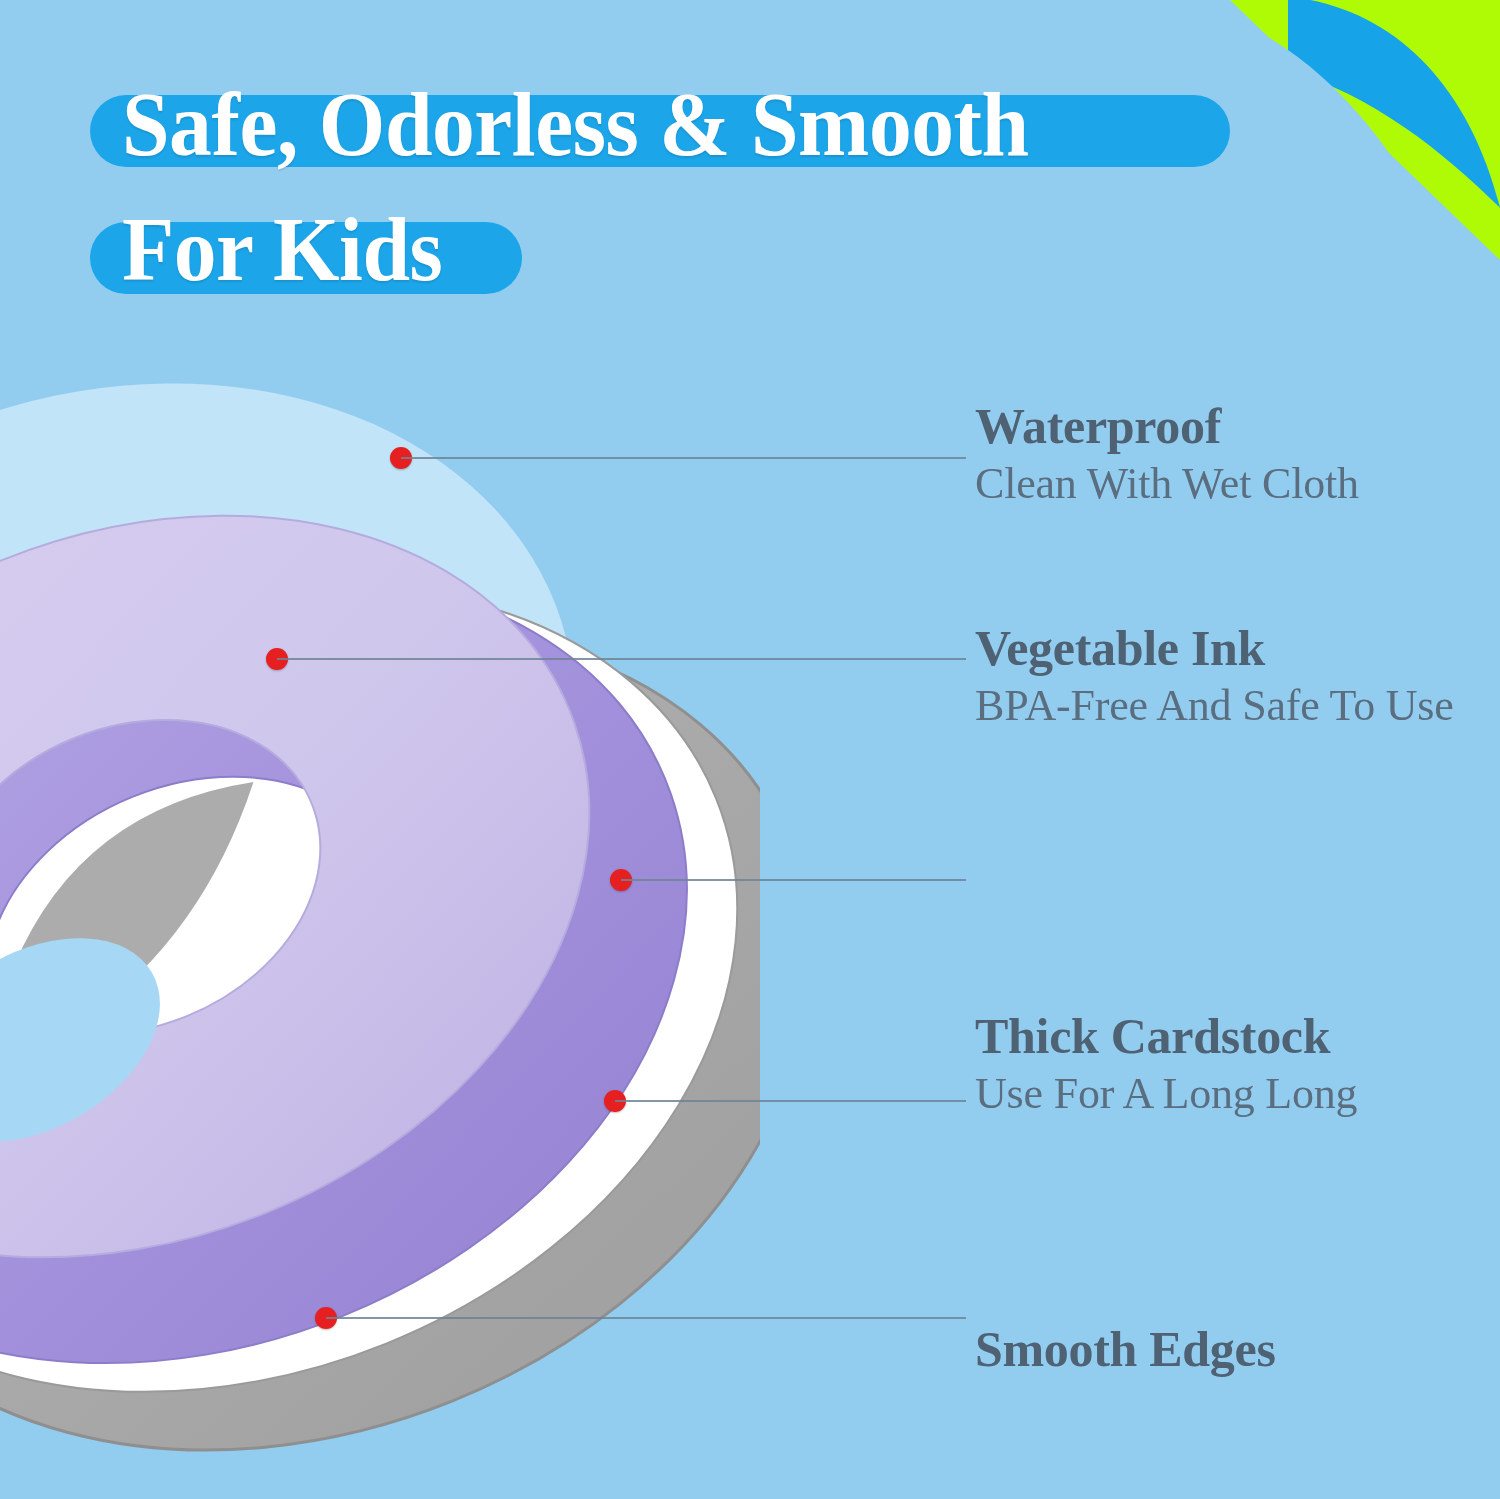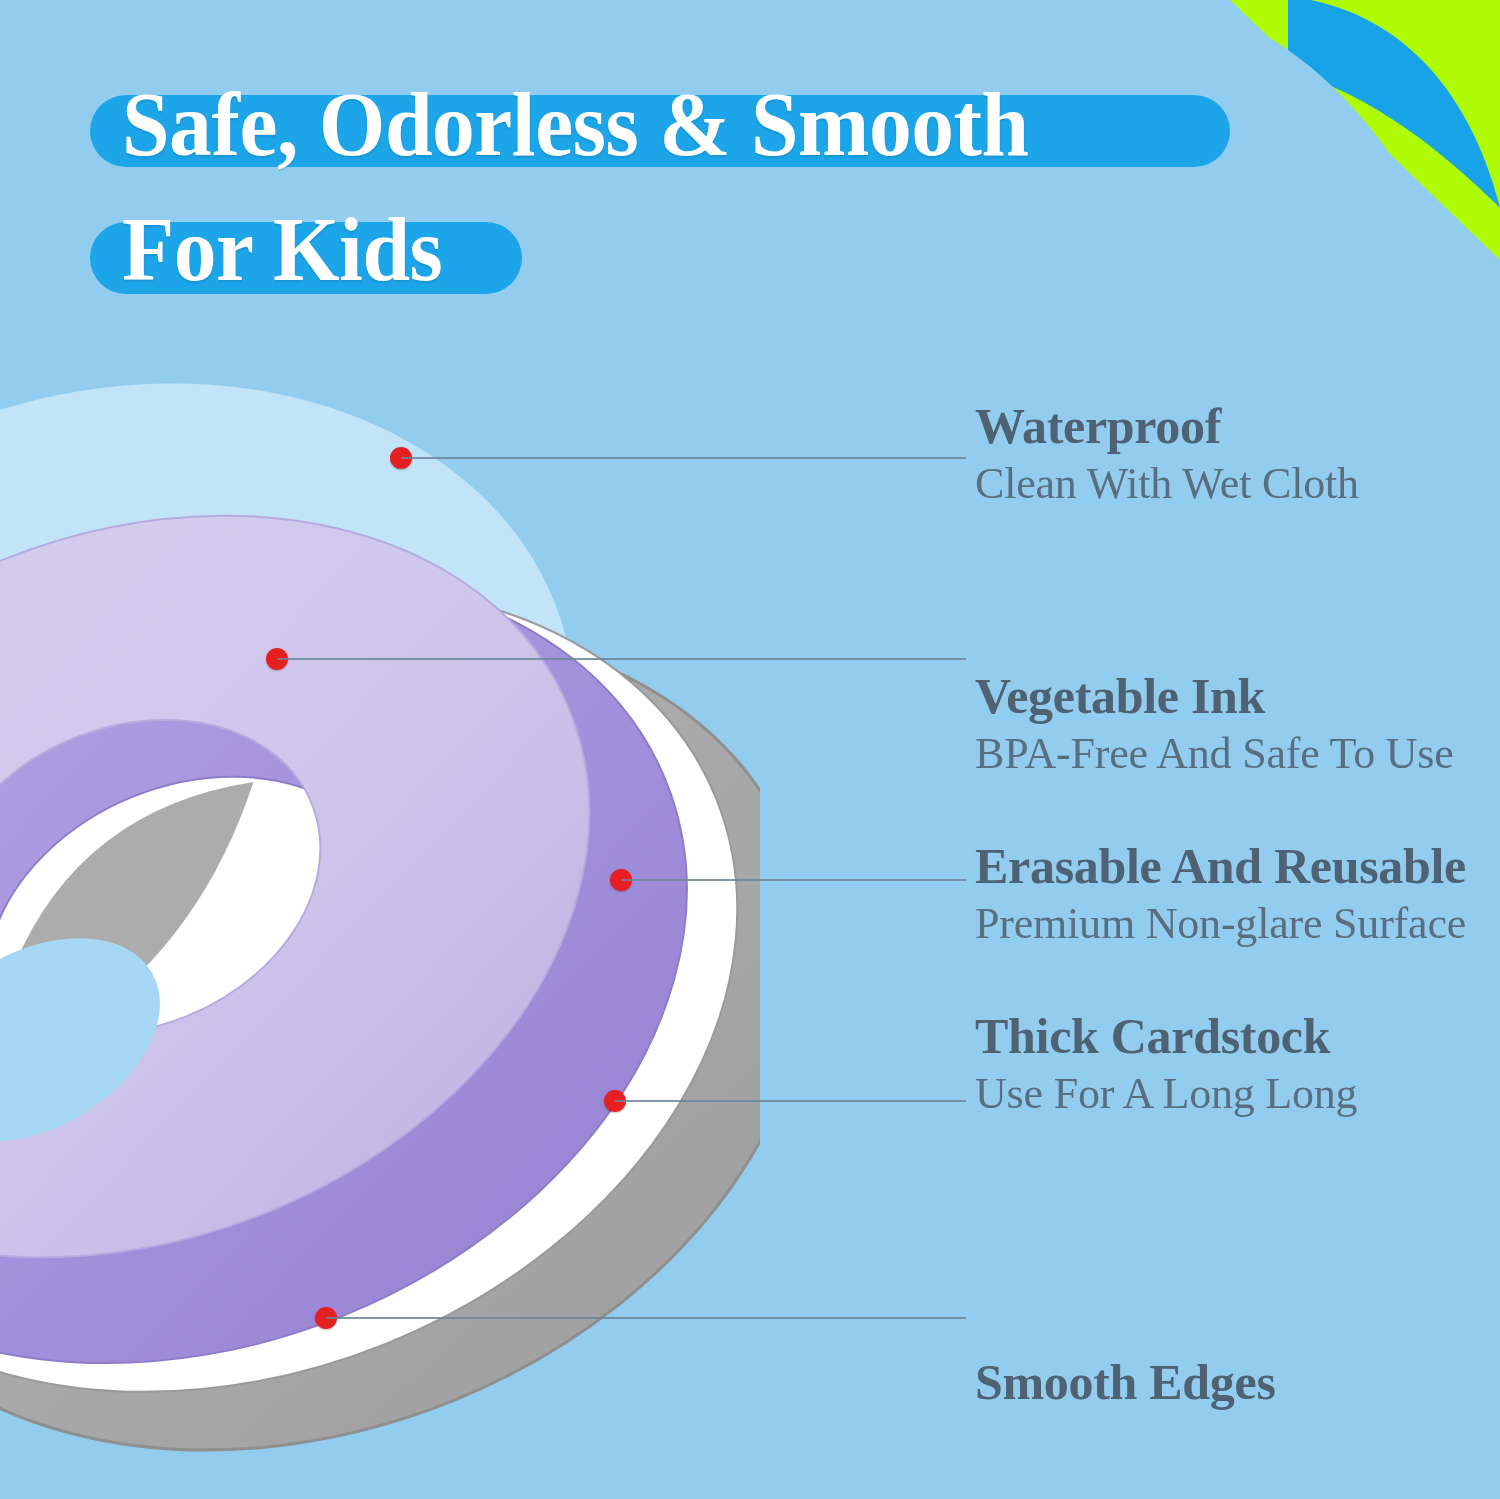--- a/index.html
+++ b/index.html
@@ -167,38 +167,34 @@
 
   <div class="dot" style="left:390px; top:447px;"></div>
   <div class="leader" style="left:401px; top:457px; width:565px;"></div>
   <div class="feature" style="top:398px;">
     <div class="feature-title">Waterproof</div>
     <div class="feature-sub">Clean With Wet Cloth</div>
   </div>
 
   <div class="dot" style="left:266px; top:648px;"></div>
   <div class="leader" style="left:277px; top:658px; width:689px;"></div>
-  <div class="feature" style="top:620px;margin-top:48px;">
+  <div class="feature" style="top:620px;">
     <div class="feature-title">Vegetable Ink</div>
     <div class="feature-sub">BPA-Free And Safe To Use</div>
   </div>
 
   <div class="dot" style="left:610px; top:869px;"></div>
   <div class="leader" style="left:621px; top:879px; width:345px;"></div>
-  <div class="feature" style="top:838px;">
-    <div class="feature-title">Erasable And Reusable</div>
-    <div class="feature-sub">Premium Non-glare Surface</div>
-  </div>
 
   <div class="dot" style="left:604px; top:1090px;"></div>
   <div class="leader" style="left:615px; top:1100px; width:351px;"></div>
   <div class="feature" style="top:1008px;">
     <div class="feature-title">Thick Cardstock</div>
     <div class="feature-sub">Use For A Long Long</div>
   </div>
 
   <div class="dot" style="left:315px; top:1307px;"></div>
   <div class="leader" style="left:326px; top:1317px; width:640px;"></div>
-  <div class="feature" style="top:1354px;">
+  <div class="feature" style="top:1321px;">
     <div class="feature-title">Smooth Edges</div>
   </div>
 
 </div>
 
 </body></html>

